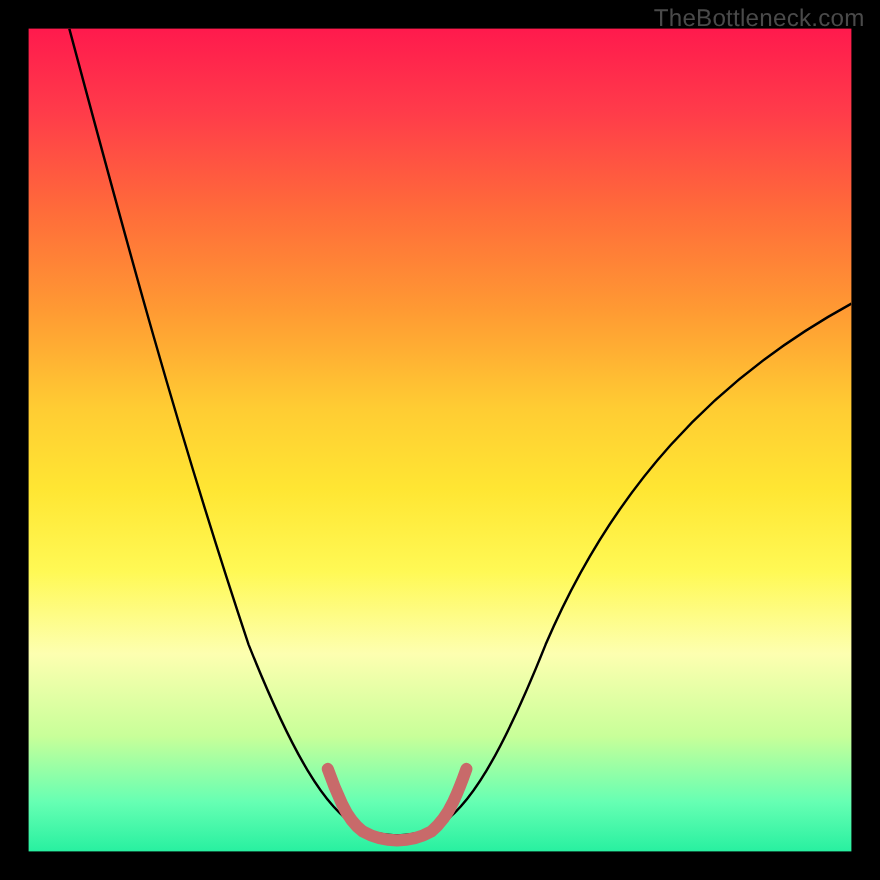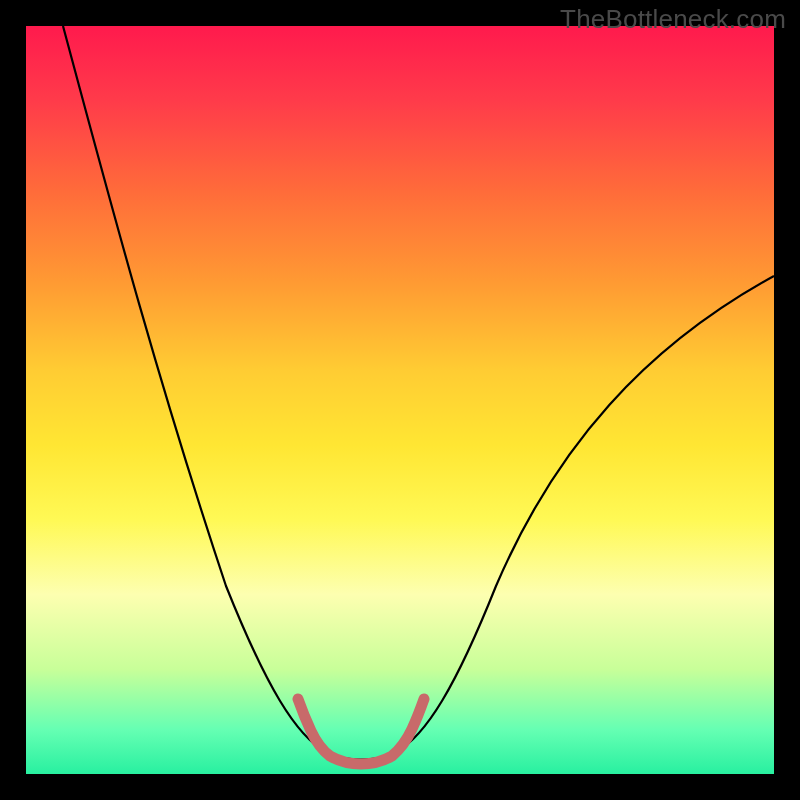--- a/index.html
+++ b/index.html
@@ -30,21 +30,21 @@
       #c8ff99 86%,
       #66ffb3 94%,
       #28f0a0 100%
     );
   }
   .watermark {
     position: absolute;
     top: 4px;
     right: 14px;
     color: #4a4a4a;
-    font-size: 26px;
+    font-size: 22px;
     font-weight: 500;
     letter-spacing: 0.2px;
     z-index: 10;
   }
   svg.curves {
     position: absolute;
     left: 0;
     top: 0;
     width: 748px;
     height: 748px;

